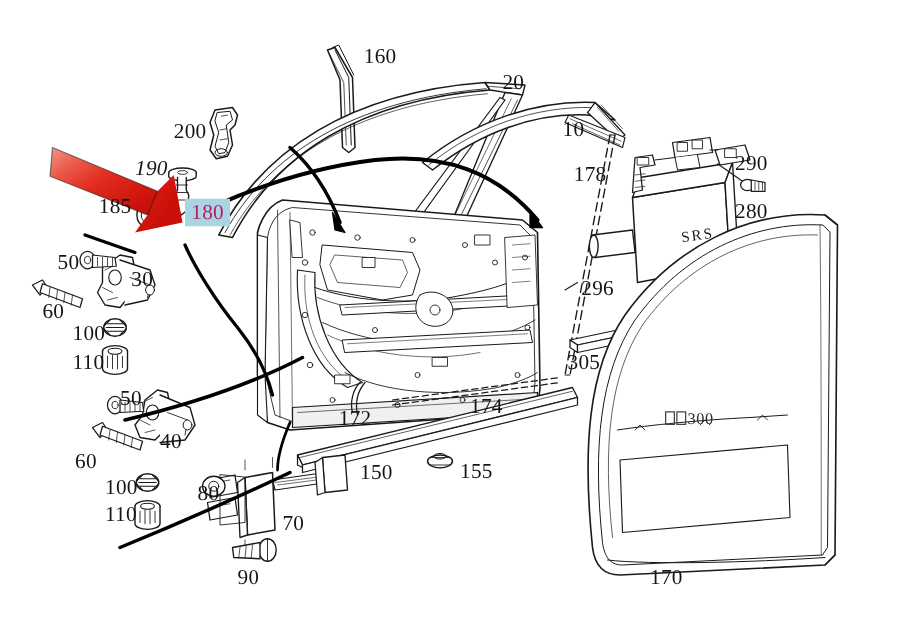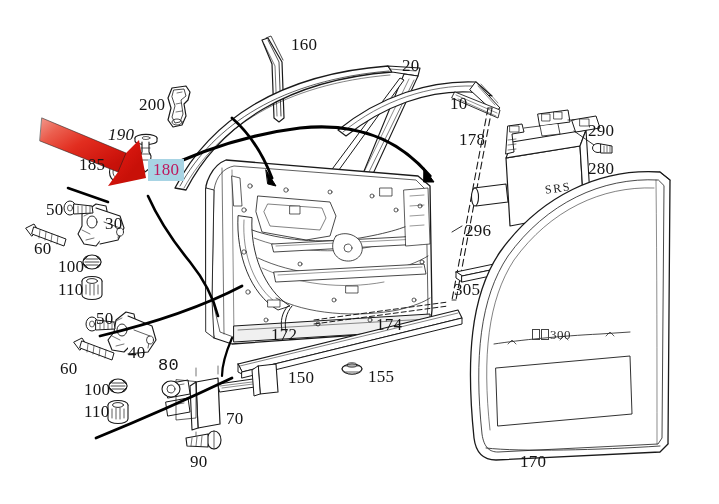--- a/index.html
+++ b/index.html
@@ -438,21 +438,21 @@
   <div class="callout" style="left:465px; top:222px;">296</div>
   <div class="callout" style="left:34px;  top:240px;">60</div>
   <div class="callout" style="left:58px;  top:258px;">100</div>
   <div class="callout" style="left:454px; top:281px;">305</div>
   <div class="callout" style="left:58px;  top:281px;">110</div>
   <div class="callout" style="left:96px;  top:310px;">50</div>
   <div class="callout" style="left:128px; top:316px;margin-top:28px;">40</div>
   <div class="callout" style="left:271px; top:326px;">172</div>
   <div class="callout" style="left:376px; top:316px;">174</div>
   <div class="callout" style="left:60px;  top:360px;">60</div>
-  <div class="callout" style="left:158px; top:357px;font-family:Liberation Mono, monospace;">80</div>
+  <div class="callout" style="left:158px; top:386px;">80</div>
   <div class="callout" style="left:288px; top:369px;">150</div>
   <div class="callout" style="left:368px; top:368px;">155</div>
   <div class="callout" style="left:84px;  top:381px;">100</div>
   <div class="callout" style="left:84px;  top:403px;">110</div>
   <div class="callout" style="left:226px; top:410px;">70</div>
   <div class="callout" style="left:190px; top:453px;">90</div>
   <div class="callout" style="left:520px; top:453px;">170</div>
 
   <div class="callout hl" style="left:148px; top:159px;">180</div>
 

